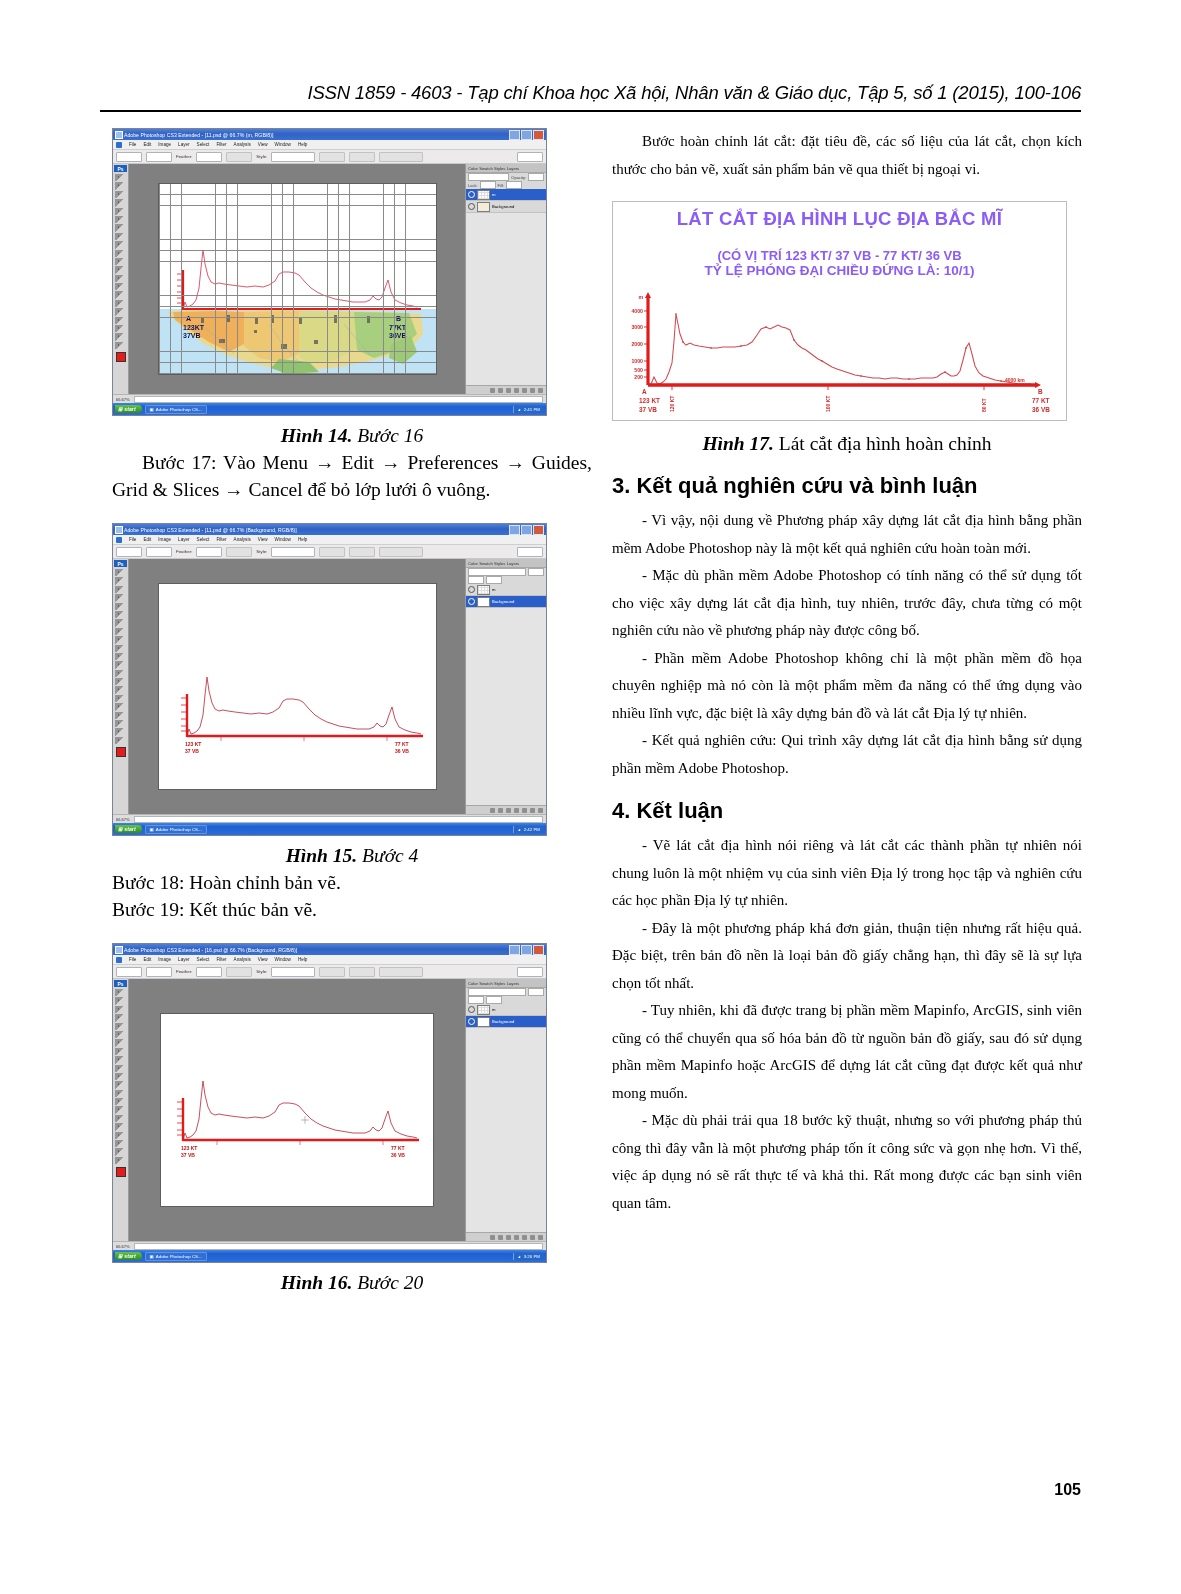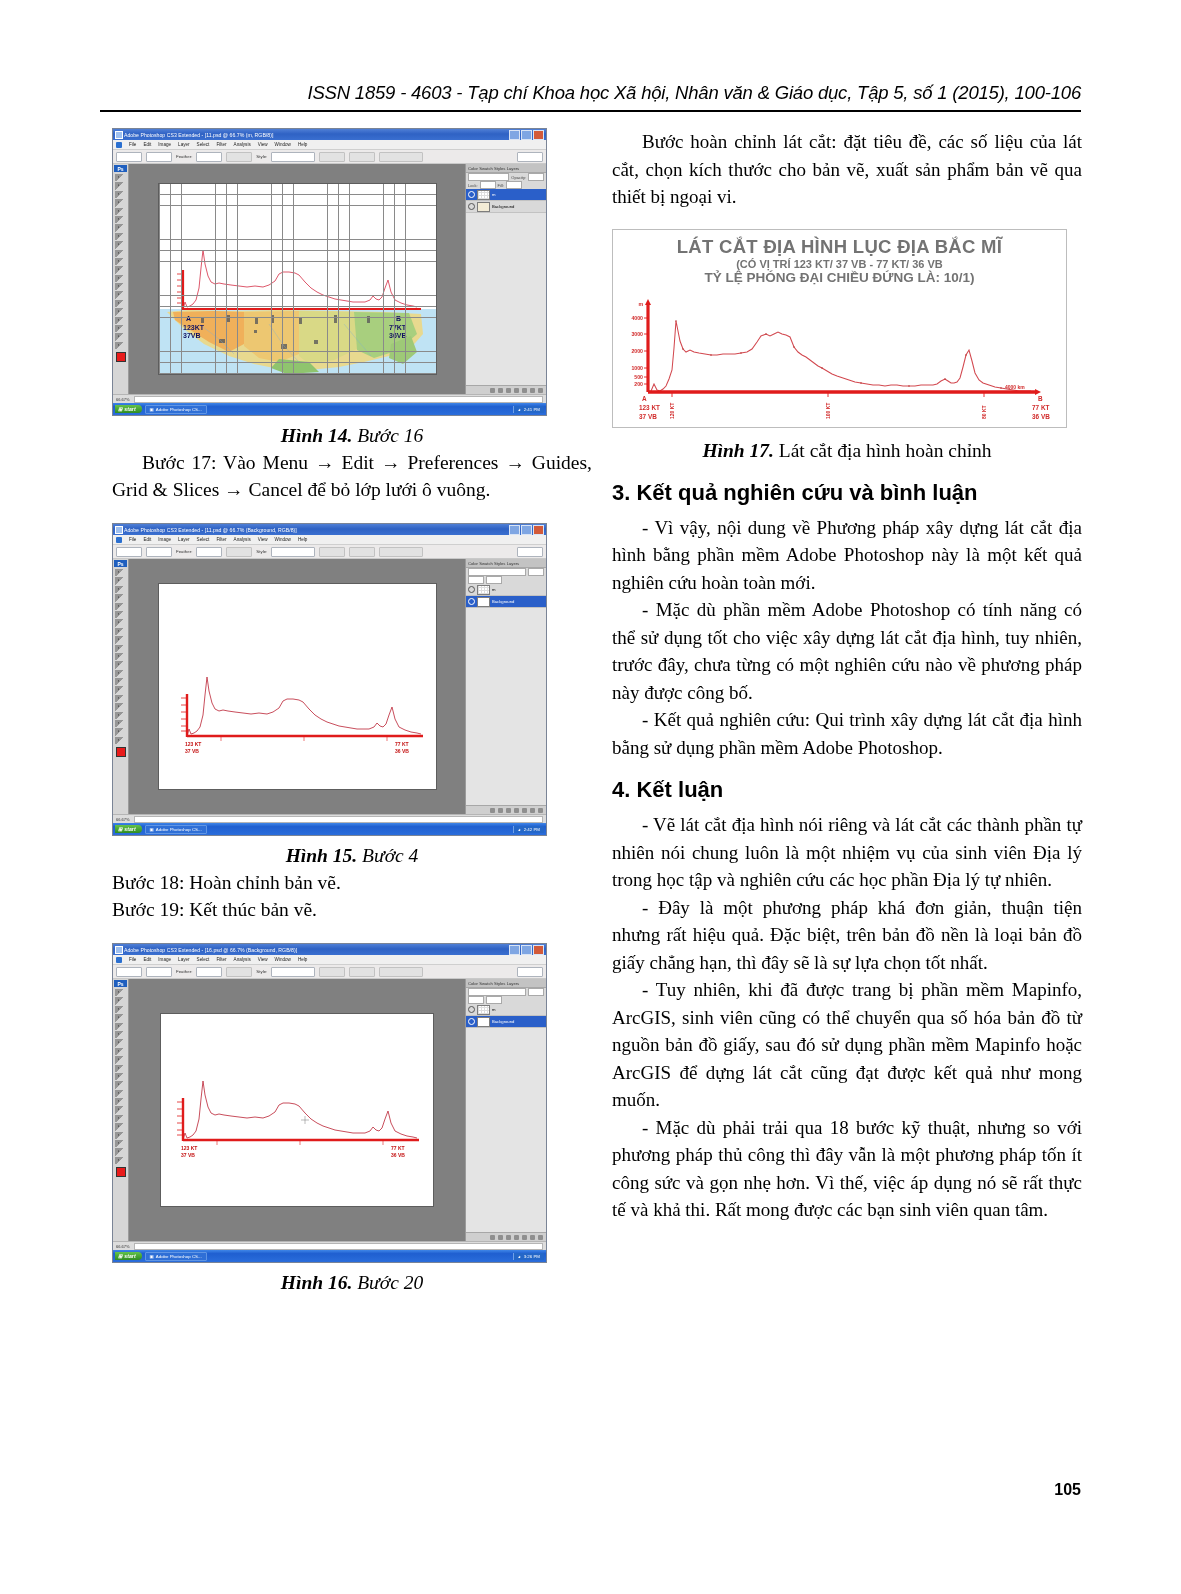--- a/index.html
+++ b/index.html
@@ -39,21 +39,21 @@
   .col-left{
     position:absolute;left:112px;top:128px;width:480px;
   }
   .col-right{
     position:absolute;left:612px;top:128px;width:470px;
   }
 
   
   .para{
     font-family:"Liberation Serif", serif;
-    font-size:19px;
+    font-size:15px;
     line-height:27.5px;
     text-align:justify;
     text-indent:30px;
     margin:0 0 0 0;
     hyphens:none;
   }
   .caption{
     text-align:center;
     font-family:"Liberation Serif", serif;
     font-size:19.5px;
@@ -246,26 +246,26 @@
   
   .fig17{
     width:455px;
     border:1px solid #bdbdbd;
     background:#fff;
     box-sizing:border-box;
     padding:6px 4px 4px 4px;
   }
   .fig17 .ftitle{
     text-align:center;
-    color:#737373;
+    color:#8b5cf6;
     font-family:"Liberation Sans", sans-serif;
     font-weight:bold;
   }
   .fig17 .ft1{font-size:18.5px;letter-spacing:0.3px;}
-  .fig17 .ft2{font-size:11px;margin-top:0;}
+  .fig17 .ft2{font-size:13px;margin-top:18px;}
   .fig17 .ft3{font-size:13.5px;}
 
   
   .pageno{
     position:absolute;right:100px;bottom:95px;
     font-family:"Liberation Sans", sans-serif;
     font-weight:bold;font-size:16px;
   }
   .svgwrap{display:block;}
 </style>
@@ -860,20 +860,21 @@
     </div>
 
     <div class="caption" style="margin-top:10px;">
       <b>Hình 17.</b>
       <span>Lát cắt địa hình hoàn chỉnh</span>
     </div>
 
     <h3 class="section">3. Kết quả nghiên cứu và bình luận</h3>
     <p class="para">- Vì vậy, nội dung về Phương pháp xây dựng lát cắt địa hình bằng phần mềm Adobe Photoshop này là một kết quả nghiên cứu hoàn toàn mới.</p>
     <p class="para">- Mặc dù phần mềm Adobe Photoshop có tính năng có thể sử dụng tốt cho việc xây dựng lát cắt địa hình, tuy nhiên, trước đây, chưa từng có một nghiên cứu nào về phương pháp này được công bố.</p>
+    <p class="para">- Phần mềm Adobe Photoshop không chỉ là một phần mềm đồ họa chuyên nghiệp mà nó còn là một phẩm mềm đa năng có thể ứng dụng vào nhiều lĩnh vực, đặc biệt là xây dựng bản đồ và lát cắt Địa lý tự nhiên.</p>
     <p class="para">- Kết quả nghiên cứu: Qui trình xây dựng lát cắt địa hình bằng sử dụng phần mềm Adobe Photoshop.</p>
 
     <h3 class="section">4. Kết luận</h3>
     <p class="para">- Vẽ lát cắt địa hình nói riêng và lát cắt các thành phần tự nhiên nói chung luôn là một nhiệm vụ của sinh viên Địa lý trong học tập và nghiên cứu các học phần Địa lý tự nhiên.</p>
     <p class="para">- Đây là một phương pháp khá đơn giản, thuận tiện nhưng rất hiệu quả. Đặc biệt, trên bản đồ nền là loại bản đồ giấy chẳng hạn, thì đây sẽ là sự lựa chọn tốt nhất.</p>
     <p class="para">- Tuy nhiên, khi đã được trang bị phần mềm Mapinfo, ArcGIS, sinh viên cũng có thể chuyển qua số hóa bản đồ từ nguồn bản đồ giấy, sau đó sử dụng phần mềm Mapinfo hoặc ArcGIS để dựng lát cắt cũng đạt được kết quả như mong muốn.</p>
     <p class="para">- Mặc dù phải trải qua 18 bước kỹ thuật, nhưng so với phương pháp thủ công thì đây vẫn là một phương pháp tốn ít công sức và gọn nhẹ hơn. Vì thế, việc áp dụng nó sẽ rất thực tế và khả thi. Rất mong được các bạn sinh viên quan tâm.</p>
   </div>
 
   <div class="pageno">105</div>

